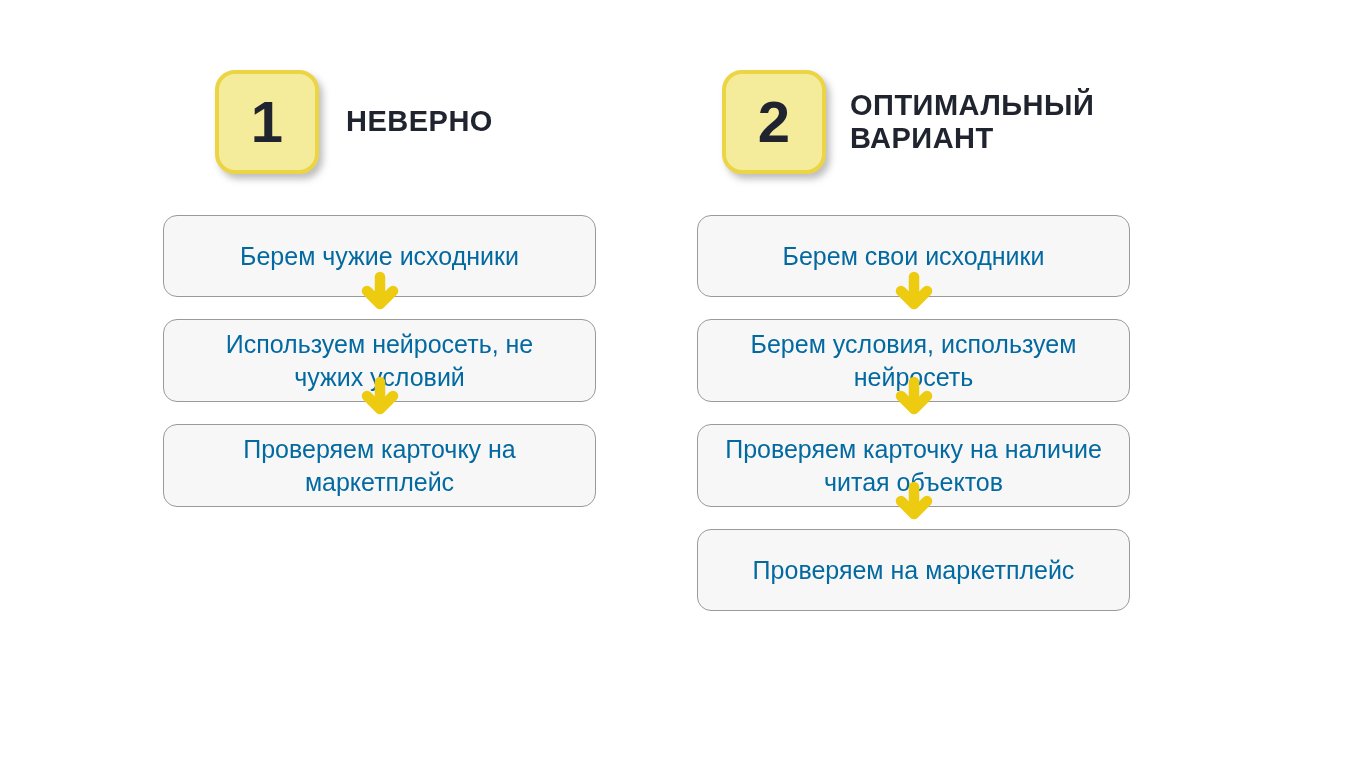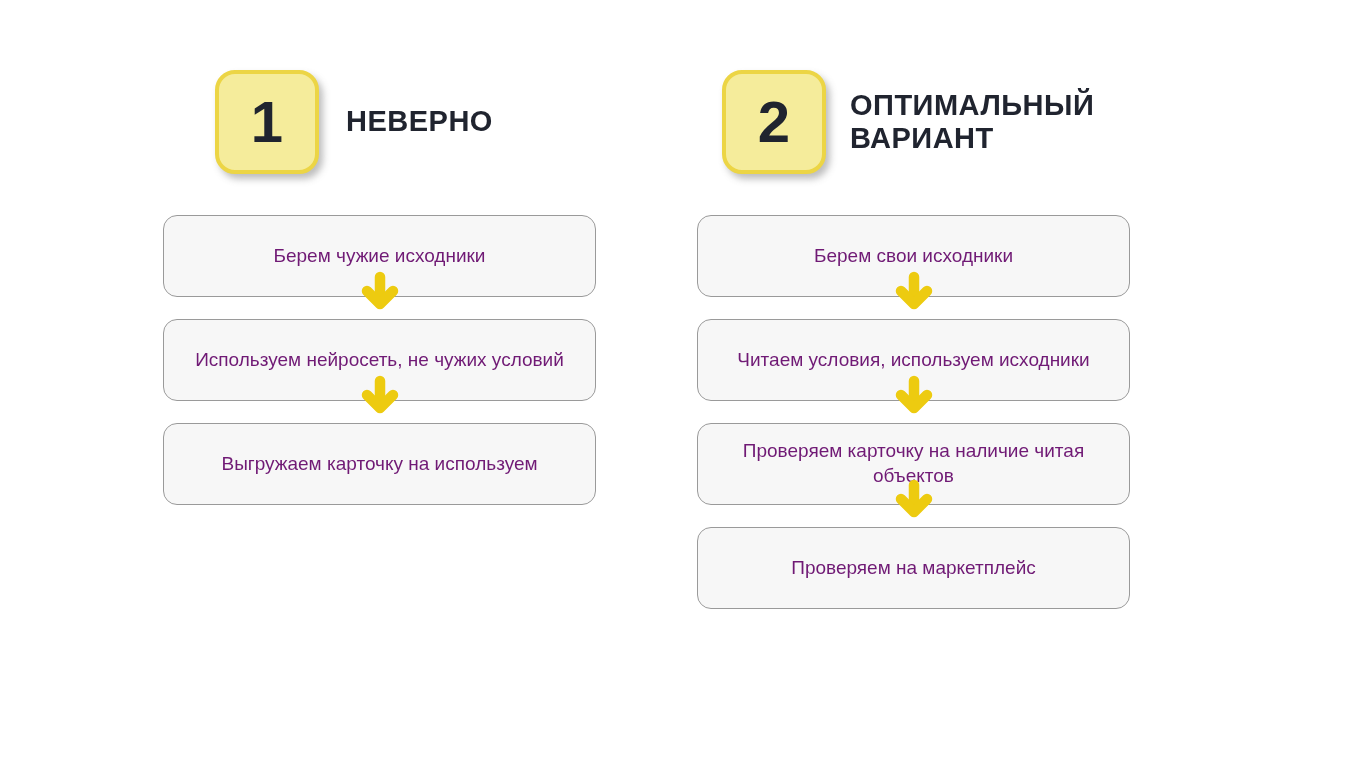--- a/index.html
+++ b/index.html
@@ -70,23 +70,23 @@
     background: #f7f7f7;
     border: 1.5px solid #9a9a9a;
     border-radius: 14px;
     display: flex;
     align-items: center;
     justify-content: center;
     padding: 8px 26px;
     text-align: center;
   }
   .step-label {
-    font-size: 19px;
+    font-size: 25px;
     line-height: 1.3;
-    color: #701a75;
+    color: #0369a1;
   }
   .arrow {
     position: absolute;
     left: 50%;
     bottom: -15px;
     transform: translateX(-50%);
     z-index: 3;
     display: block;
   }
 </style>
@@ -116,21 +116,21 @@
           <span class="step-label">Используем нейросеть, не чужих условий</span>
           <svg class="arrow" width="40" height="40" viewBox="0 0 40 40">
             <g fill="none" stroke="#edcb10" stroke-width="10.5" stroke-linecap="round" stroke-linejoin="round">
               <line x1="20" y1="6" x2="20" y2="29"></line>
               <polyline points="7,20 20,33 33,20"></polyline>
             </g>
           </svg>
         </div>
 
         <div class="step last">
-          <span class="step-label">Выгружаем карточку на используем</span>
+          <span class="step-label">Проверяем карточку на маркетплейс</span>
 
         </div>
       </div>
   </div>
 
   <div class="column right">
     <div class="col-header">
       <div class="badge">2</div>
       <div class="col-title">ОПТИМАЛЬНЫЙ ВАРИАНТ</div>
     </div>
@@ -140,21 +140,21 @@
           <span class="step-label">Берем свои исходники</span>
           <svg class="arrow" width="40" height="40" viewBox="0 0 40 40">
             <g fill="none" stroke="#edcb10" stroke-width="10.5" stroke-linecap="round" stroke-linejoin="round">
               <line x1="20" y1="6" x2="20" y2="29"></line>
               <polyline points="7,20 20,33 33,20"></polyline>
             </g>
           </svg>
         </div>
 
         <div class="step">
-          <span class="step-label">Читаем условия, используем исходники</span>
+          <span class="step-label">Берем условия, используем нейросеть</span>
           <svg class="arrow" width="40" height="40" viewBox="0 0 40 40">
             <g fill="none" stroke="#edcb10" stroke-width="10.5" stroke-linecap="round" stroke-linejoin="round">
               <line x1="20" y1="6" x2="20" y2="29"></line>
               <polyline points="7,20 20,33 33,20"></polyline>
             </g>
           </svg>
         </div>
 
 
         <div class="step">

